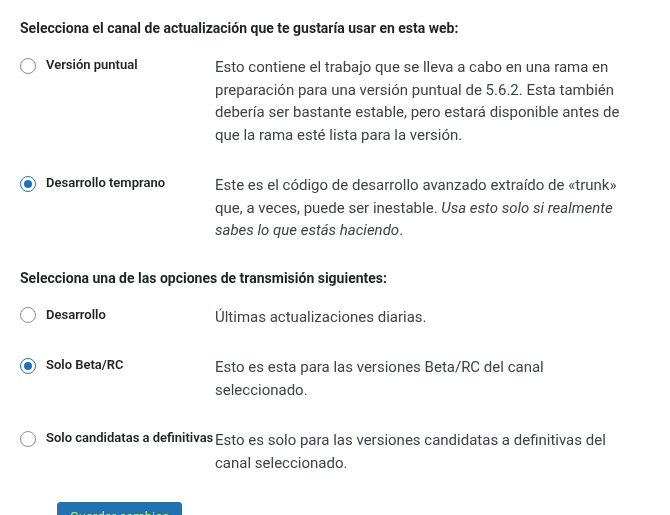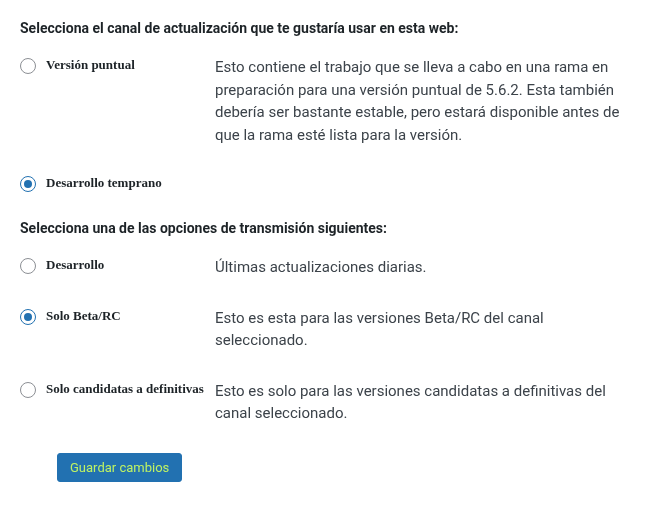--- a/index.html
+++ b/index.html
@@ -21,24 +21,23 @@
       color: #1d2327;
       margin-bottom: 20px;
     }
     .option-row {
       display: flex;
       align-items: flex-start;
       margin-bottom: 28px;
     }
     .option-label-col {
       display: flex;
-      align-items: flex-end;
+      align-items: center;
       width: 195px;
       flex-shrink: 0;
-      font-family: Liberation Serif, serif;
     }
     .radio-wrap {
       width: 16px;
       height: 16px;
       border: 1px solid #8c8f94;
       border-radius: 50%;
       margin-right: 10px;
       margin-top: 1px;
       flex-shrink: 0;
       display: flex;
@@ -107,20 +106,23 @@
   <div class="option-desc">Esto contiene el trabajo que se lleva a cabo en una rama en preparación para una versión puntual de 5.6.2. Esta también debería ser bastante estable, pero estará disponible antes de que la rama esté lista para la versión.</div>
 </div>
 
 <div class="option-row">
   <div class="option-label-col">
     <span class="radio-wrap checked">
         <span class="radio-dot"></span>
       </span>
     <span class="option-label">Desarrollo temprano</span>
   </div>
+  <div class="option-desc">
+    <span>Este es el código de desarrollo avanzado extraído de «trunk» que, a veces, puede ser inestable. </span><span class="italic">Usa esto solo si realmente sabes lo que estás haciendo</span><span>.</span>
+  </div>
 </div>
 
 <h2 class="section-heading section-gap">Selecciona una de las opciones de transmisión siguientes:</h2>
 
 <div class="option-row">
   <div class="option-label-col">
     <span class="radio-wrap"></span>
     <span class="option-label">Desarrollo</span>
   </div>
   <div class="option-desc">Últimas actualizaciones diarias.</div>

